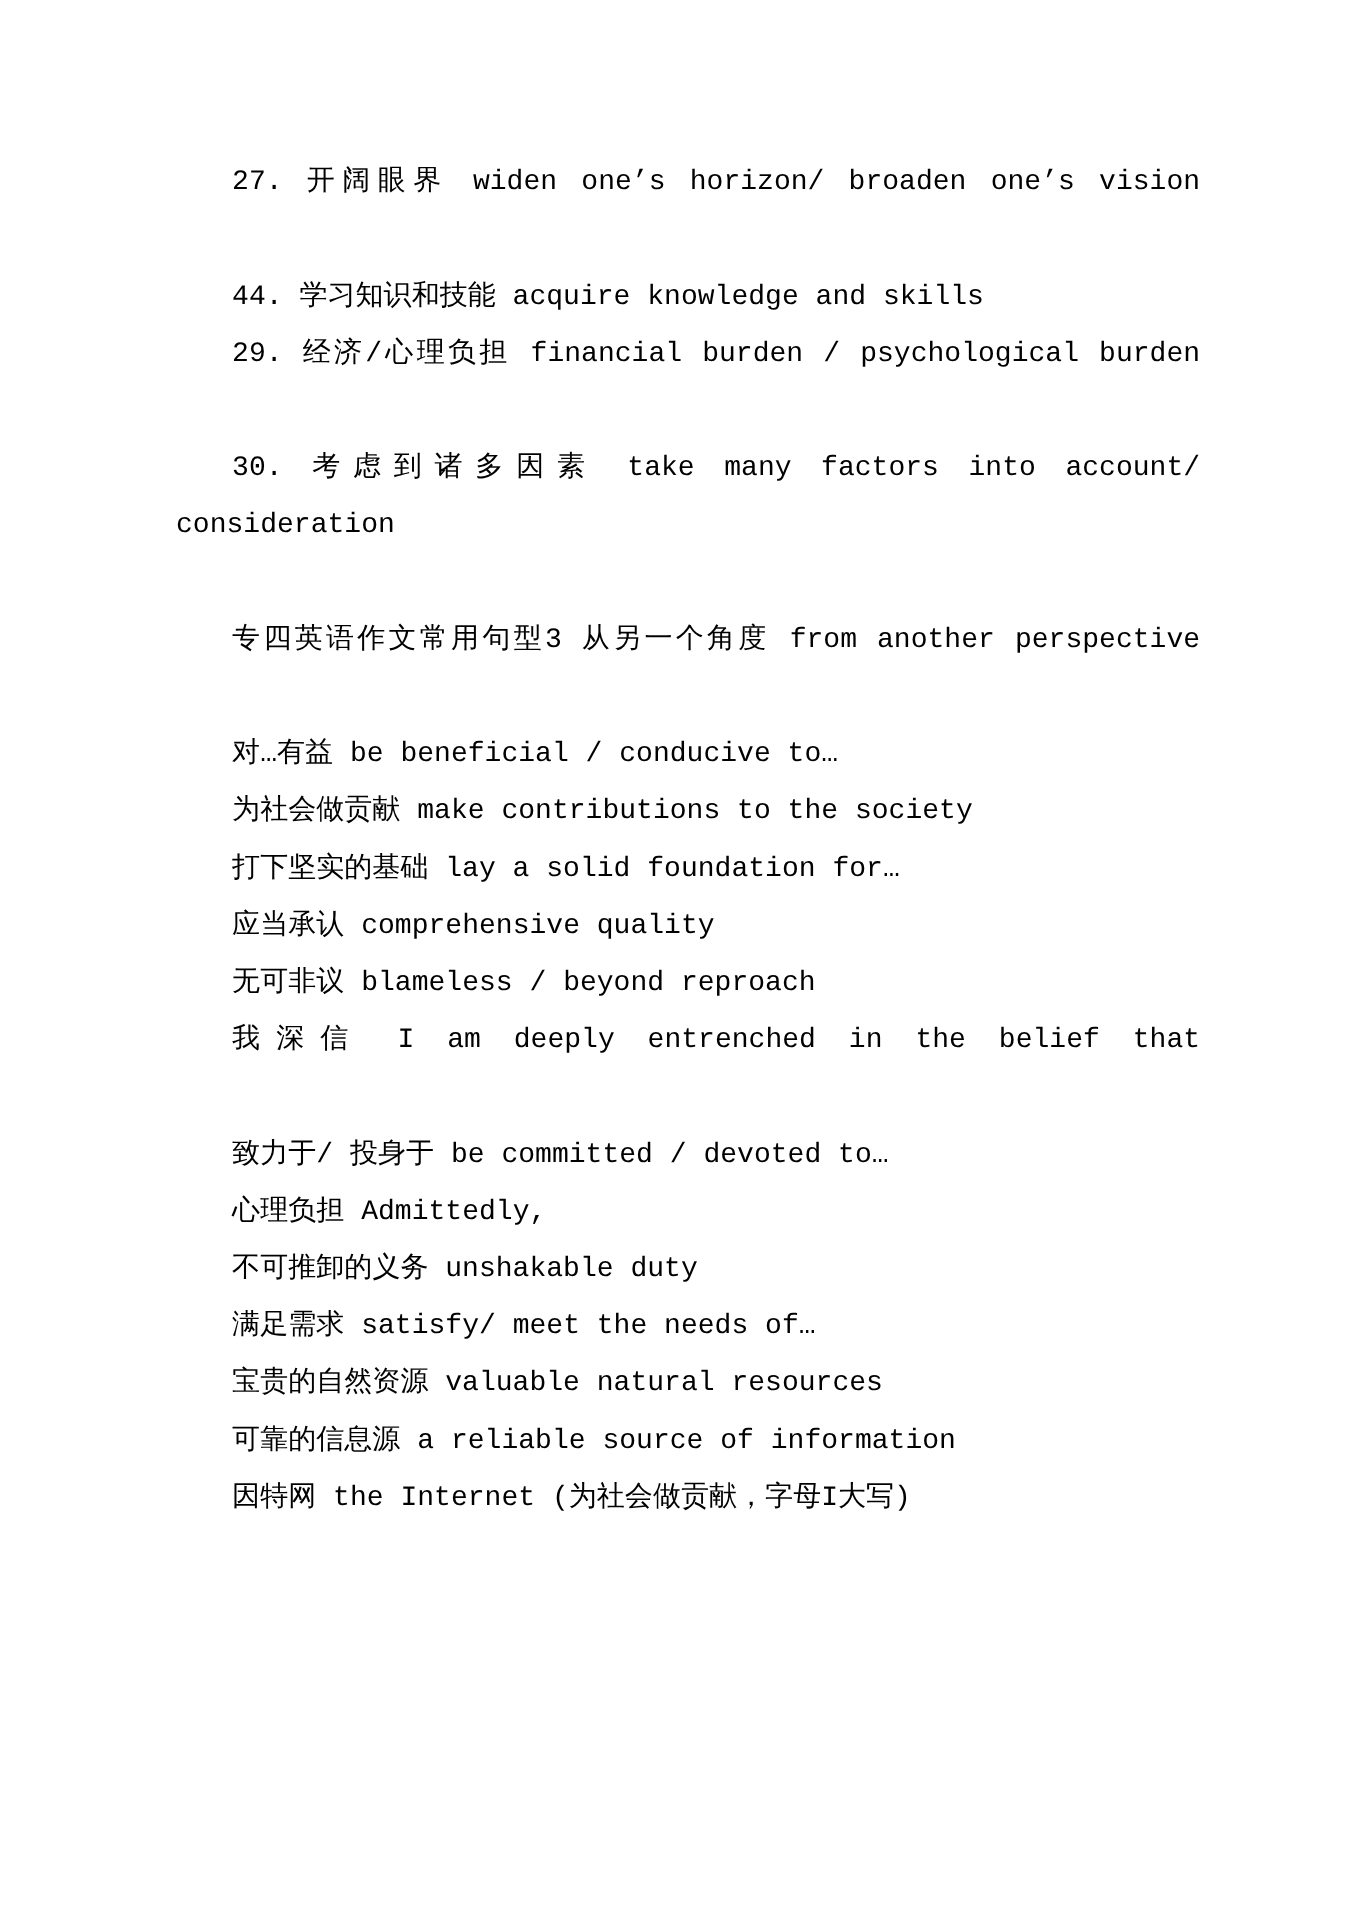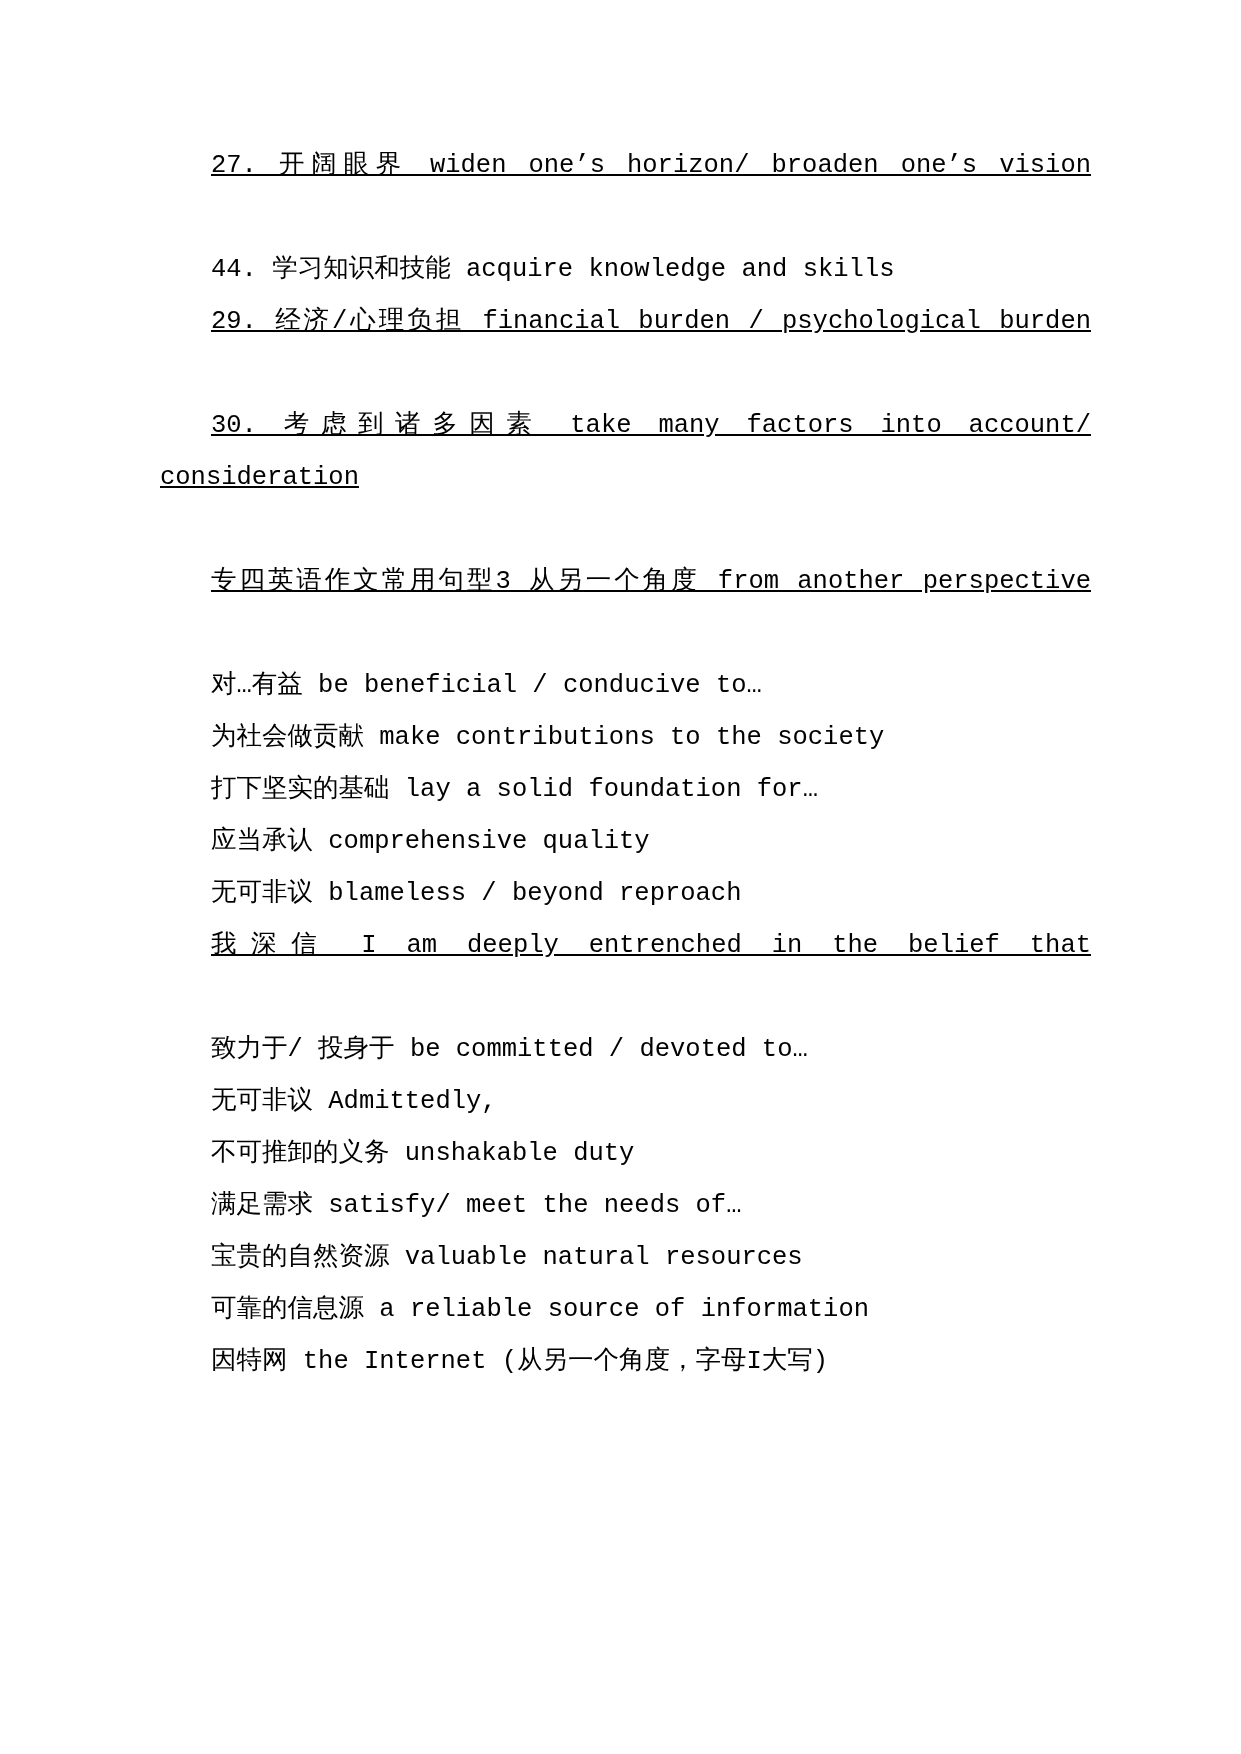--- a/index.html
+++ b/index.html
@@ -27,21 +27,20 @@
     margin: 0;
     text-align: justify;
     text-justify: inter-ideograph;
   }
   .para.indent {
     text-indent: 2em;
   }
   
   .para.wrap {
     text-align: justify;
-    text-decoration: underline;
   }
   .para.wrap::after {
     content: "";
     display: inline-block;
     width: 100%;
   }
 </style>
 </head>
 <body>
 
@@ -53,21 +52,21 @@
     <p class="para indent wrap">29. 经济/心理负担 financial burden / psychological burden</p>
     <p class="para indent wrap">30. 考虑到诸多因素 take many factors into account/ consideration</p>
     <p class="para indent wrap">专四英语作文常用句型3   从另一个角度 from another perspective</p>
     <p class="para indent">对…有益 be beneficial / conducive to…</p>
     <p class="para indent">为社会做贡献 make contributions to the society</p>
     <p class="para indent">打下坚实的基础 lay a solid foundation for…</p>
     <p class="para indent">应当承认 comprehensive quality</p>
     <p class="para indent">无可非议 blameless / beyond reproach</p>
     <p class="para indent wrap">我深信 I am deeply entrenched in the belief that</p>
     <p class="para indent">致力于/ 投身于 be committed / devoted to…</p>
-    <p class="para indent">无可非议 Admittedly,</p>
+    <p class="para indent">心理负担 Admittedly,</p>
     <p class="para indent">不可推卸的义务 unshakable duty</p>
     <p class="para indent">满足需求 satisfy/ meet the needs of…</p>
     <p class="para indent">宝贵的自然资源 valuable natural resources</p>
     <p class="para indent">可靠的信息源 a reliable source of information</p>
-    <p class="para indent">因特网 the Internet (从另一个角度，字母I大写)</p>
+    <p class="para indent">因特网 the Internet (为社会做贡献，字母I大写)</p>
 
   </div>
 </div>
 
 </body></html>

